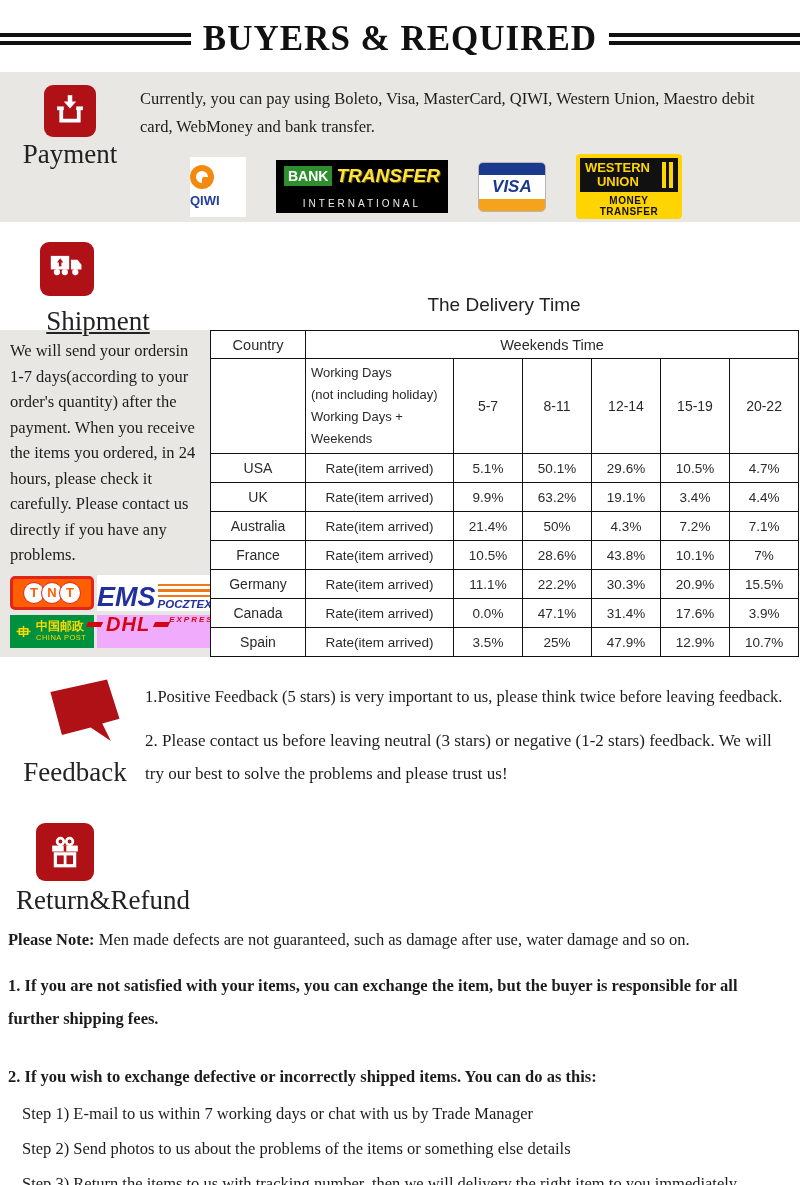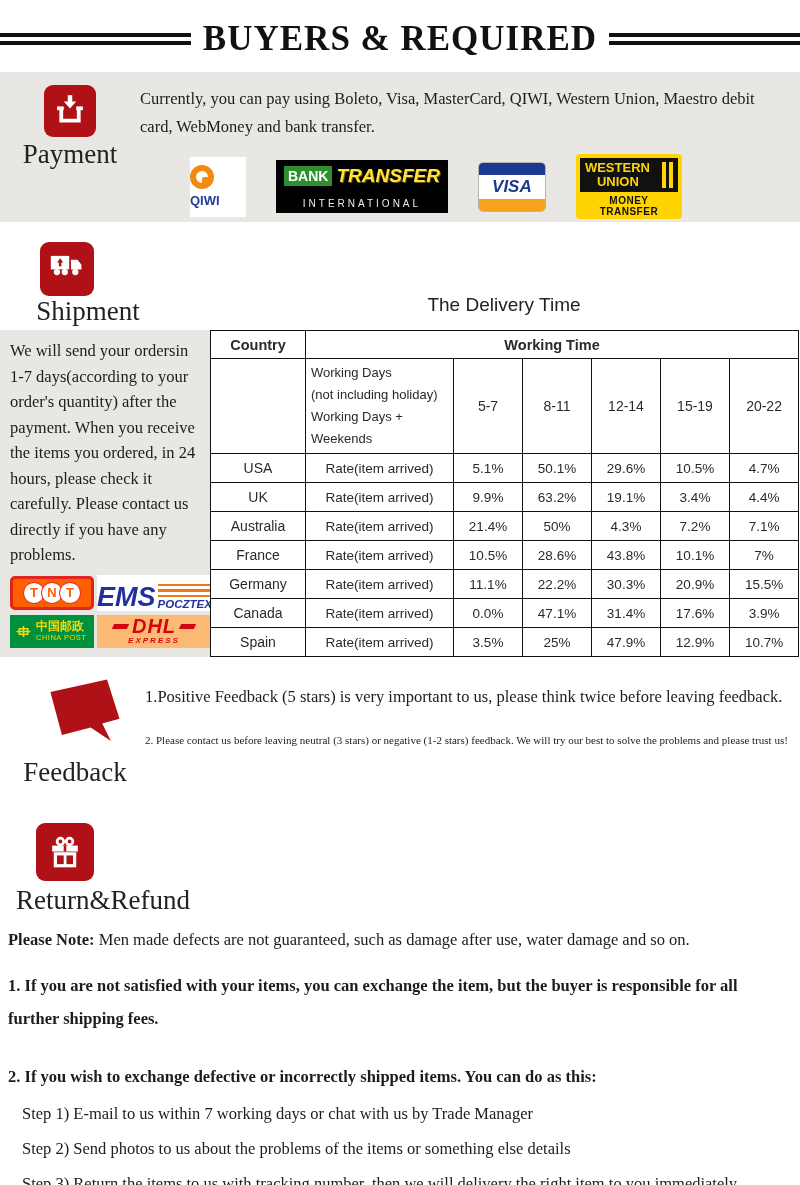--- a/index.html
+++ b/index.html
@@ -43,21 +43,21 @@
   .wu-black { background:#111; display:flex; align-items:center; justify-content:space-between; padding:3px 5px; }
   .wu-words div { color:#ffd400; font:900 13px/14px "Liberation Sans",sans-serif; }
   .wu-words div:last-child { margin-left:12px; }
   .wu-bars { display:flex; gap:3px; }
   .wu-bars i { width:4px; height:26px; background:#ffd400; }
   .wu-mt { color:#111; font:900 10px "Liberation Sans",sans-serif; text-align:center; margin-top:3px; letter-spacing:0.5px; }
 
   
   .shiphead { position:relative; height:96px; margin-top:12px; }
   .ship-iconbox { position:absolute; left:40px; top:8px; width:54px; height:54px; }
-  .shiphead .sec-label { position:absolute; left:18px; top:62px; width:140px; text-align:center; margin:0; }
+  .shiphead .sec-label { position:absolute; left:18px; top:62px; width:140px; text-align:center; margin:10px;text-decoration:underline; }
   .deliv-title { position:absolute; left:210px; top:60px; width:588px; text-align:center;
                  font:19px "Liberation Sans",sans-serif; color:#222; }
   .shipbody { display:flex; align-items:stretch; }
   .ship-aside { width:210px; flex:none; background:#e9e7e3; padding:8px 8px 8px 10px; }
   .ship-note { font-size:16.5px; line-height:25.5px; }
   .carriers { display:grid; grid-template-columns:84px 114px; gap:4px 3px; margin-top:7px; align-items:center; }
   .c-tnt { background:#ff5f00; border:3px solid #e0251d; border-radius:5px; height:34px;
            display:flex; align-items:center; justify-content:center; }
   .c-tnt .tc { width:22px; height:22px; background:#fff; border-radius:50%; display:flex; align-items:center;
                justify-content:center; color:#ff5f00; font:900 13px "Liberation Sans",sans-serif; margin:0 -2px;
@@ -65,43 +65,43 @@
   .c-ems { background:#fff; height:36px; display:flex; align-items:flex-end; gap:2px; padding:1px 0; }
   .ems-word { color:#23309c; font:italic 900 27px/26px "Liberation Sans",sans-serif; }
   .ems-right { display:flex; flex-direction:column; }
   .ems-stripes { width:62px; height:14px;
                  background:repeating-linear-gradient(180deg,#f07818 0 2.5px,transparent 2.5px 5.5px); }
   .ems-sub { color:#23309c; font:italic 900 11.5px "Liberation Sans",sans-serif; }
   .c-cp { background:#00913f; height:33px; display:flex; align-items:center; gap:4px; padding:0 5px; }
   .cp-text { display:flex; flex-direction:column; }
   .cp-cn { color:#ffd800; font:bold 12px/13px "Liberation Sans",sans-serif; }
   .cp-en { color:#ffd800; font:7.5px/9px "Liberation Sans",sans-serif; letter-spacing:0.5px; }
-  .c-dhl { background:#fdba74; height:33px; display:flex; flex-direction:column; align-items:center; justify-content:center; }
+  .c-dhl { background:#f0abfc; height:33px; display:flex; flex-direction:row; align-items:flex-start; justify-content:center; }
   .dhl-row { display:flex; align-items:center; gap:4px; }
   .dhl-dash { width:15px; height:5px; background:#d40511; transform:skewX(-25deg); }
   .dhl-word { color:#d40511; font:italic 900 20px/19px "Liberation Sans",sans-serif; letter-spacing:1px; }
   .dhl-sub { color:#d40511; font:italic bold 8px "Liberation Sans",sans-serif; letter-spacing:2px; }
 
   .dtable { border-collapse:collapse; table-layout:fixed; width:588px; flex:none;
             font-family:"Liberation Sans",sans-serif; color:#2a2a2a; background:#fff; }
   .dtable td { border:1.5px solid #111; text-align:center; padding:0; overflow:hidden; }
-  .r-h1 td { height:28px; font-size:14.5px;font-weight:bold; }
+  .r-h1 td { height:28px; font-size:14.5px; }
   .r-h2 td { height:73px; font-size:14px; }
   .wd-cell { text-align:left !important; padding:3px 5px !important; font-size:13px !important; line-height:22px; }
   .r-data td { height:29px; font-size:13.5px; }
   .c-country { font-size:14px !important; }
 
   
   .feedback { display:flex; margin-top:16px; }
   .fb-left { width:145px; flex:none; position:relative; height:122px; }
   .fb-icon { position:absolute; left:36px; top:2px; }
   .fb-left .sec-label { position:absolute; left:10px; top:82px; width:130px; text-align:center; }
   .fb-right { flex:1; padding:12px 8px 0 0; }
   .fb-p1 { font-size:16.5px; line-height:24px; }
-  .fb-p2 { margin-top:15px; font-size:11px; line-height:33px; }
+  .fb-p2 { margin-top:15px; font-size:17px; line-height:33px; }
 
   
   .returns { position:relative; height:102px; margin-top:20px; }
   .returns .redbox { position:absolute; left:36px; top:8px; width:58px; height:58px; margin:0; }
   .returns .sec-label { position:absolute; left:16px; top:68px; }
 
   
   .legal { padding:0 10px 0 8px; font-size:16.5px; }
   .legal .note { margin-top:8px; line-height:30px; }
   .legal .bold1 { margin-top:14px; font-weight:bold; line-height:33px; width:782px; }
@@ -227,21 +227,21 @@
           <col style="width:148px">
           <col style="width:69px">
         <col style="width:69px">
           <col style="width:69px">
           <col style="width:69px">
           <col style="width:69px">
       </colgroup>
       <tbody>
         <tr class="r-h1">
           <td>Country</td>
-          <td colspan="6">Working Time</td>
+          <td colspan="6">Weekends Time</td>
         </tr>
         <tr class="r-h2">
           <td></td>
           <td class="wd-cell">
             <div>Working Days</div>
             <div>(not including holiday)</div>
             <div>Working Days + Weekends</div>
           </td>
           <td>5-7</td>
           <td>8-11</td>

